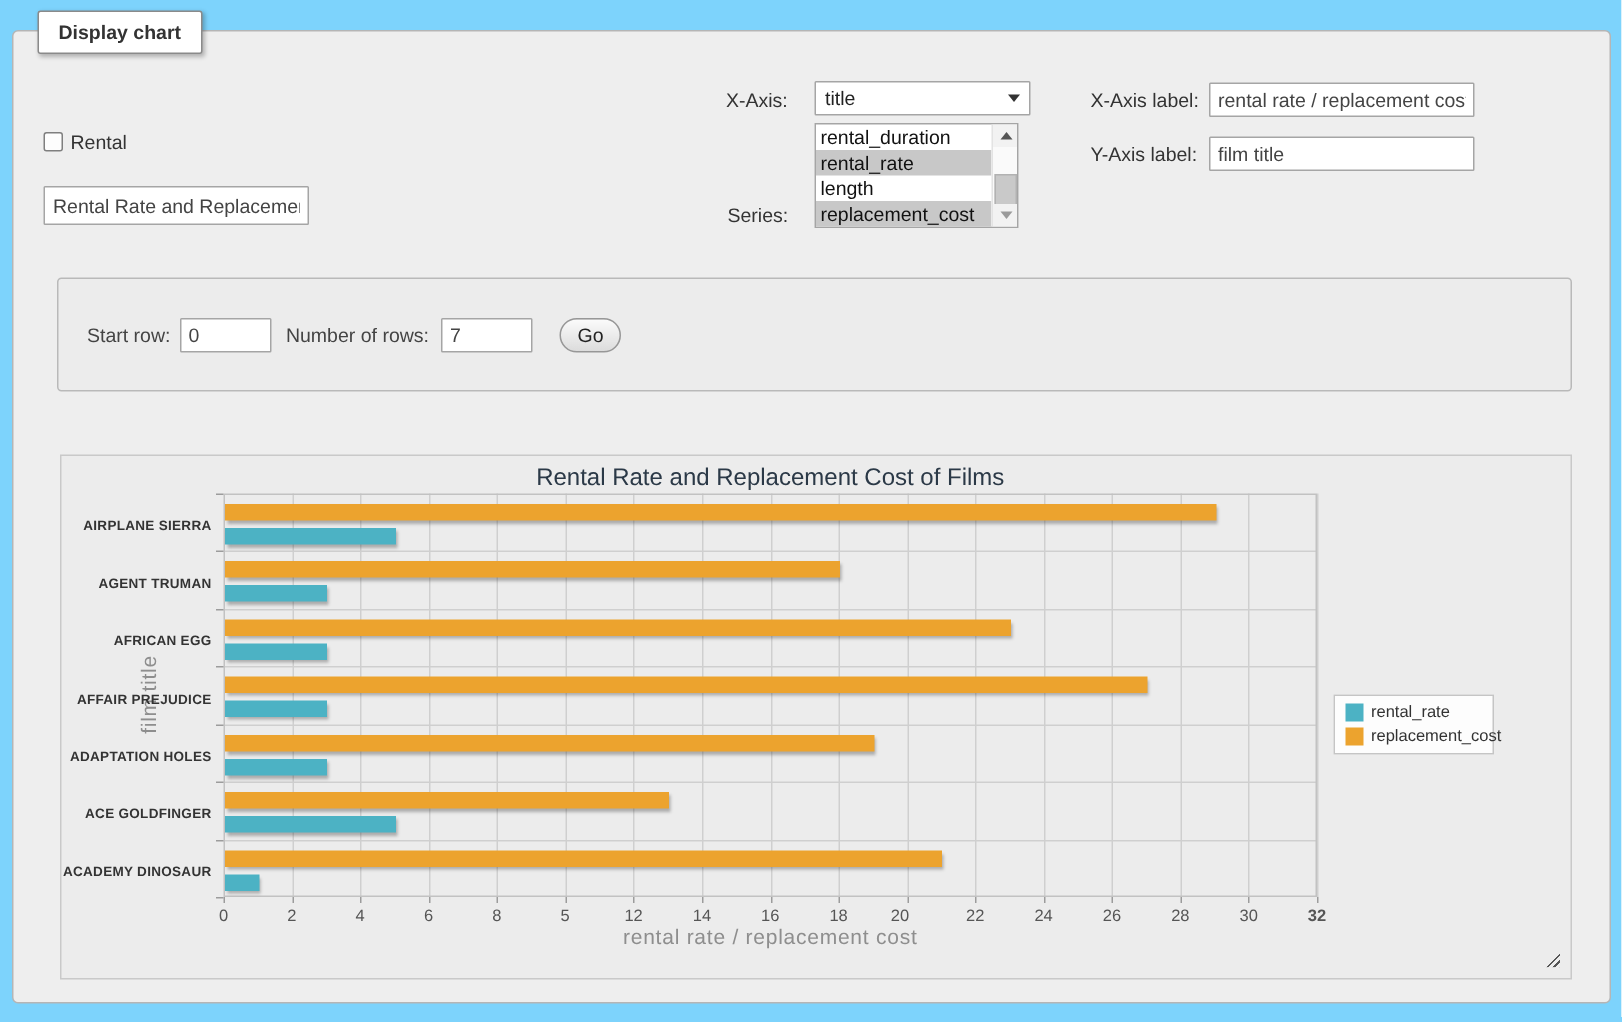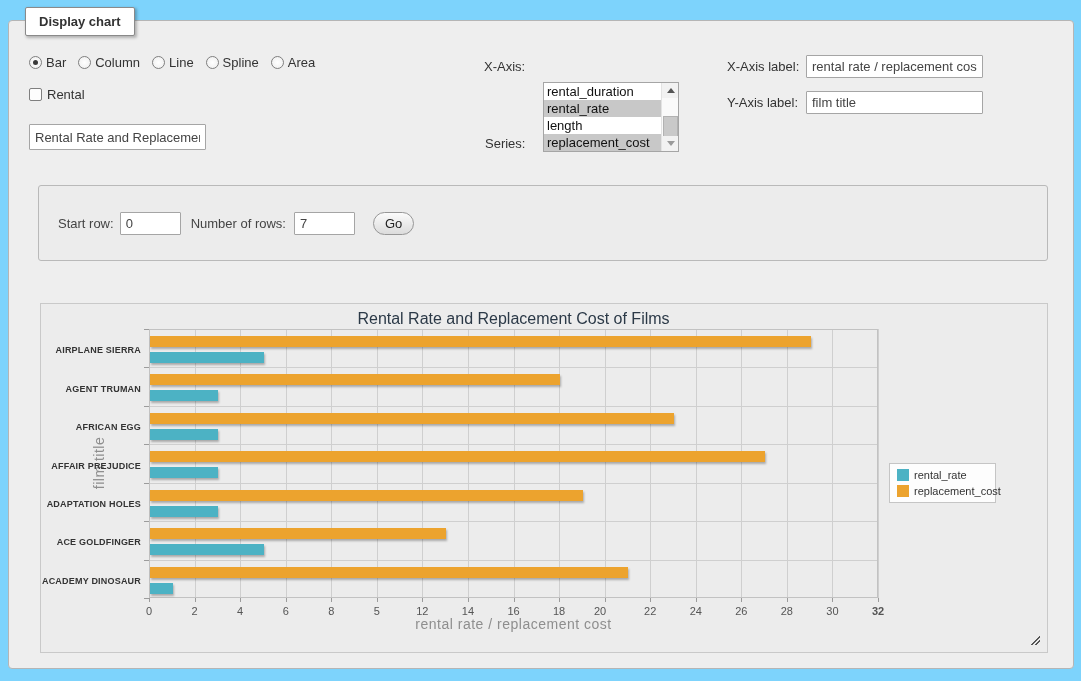--- a/index.html
+++ b/index.html
@@ -117,51 +117,33 @@
     cursor:nwse-resize;
   }
 </style>
 </head>
 <body>
 
 <div class="page">
   <div class="fieldset"></div>
   <div class="legend-box">Display chart</div>
 
-  <div class="radio-row" id="chart-type-radios">
-      <div class="radio-item">
-        <div class="radio-circle checked"></div>
-        <div>Bar</div>
-      </div>
-      <div class="radio-item">
-        <div class="radio-circle"></div>
-        <div>Column</div>
-      </div>
-      <div class="radio-item">
-        <div class="radio-circle"></div>
-        <div>Line</div>
-      </div>
-      <div class="radio-item">
-        <div class="radio-circle"></div>
-        <div>Spline</div>
-      </div>
-      <div class="radio-item">
-        <div class="radio-circle"></div>
-        <div>Area</div>
-      </div>
-    </div>
 
   <div class="checkbox-row">
     <span class="checkbox-box"></span>
     <span>Rental</span>
   </div>
 
   <input class="text-field" id="title-input" type="text" value="Rental Rate and Replacement Cost of Films" style="">
 
   <div class="form-label" style="left:484px; top:59px;">X-Axis:</div>
+  <div class="select-box">
+    <span class="sel-text">title</span>
+    <span class="arrow-down-sm"></span>
+  </div>
 
   <div class="form-label" style="left:485px; top:136px;">Series:</div>
   <div class="list-box">
     <div id="series-options">
         <div class="list-option">rental_duration</div>
         <div class="list-option selected">rental_rate</div>
         <div class="list-option">length</div>
         <div class="list-option selected">replacement_cost</div>
       </div>
     <div class="list-scrollbar">

